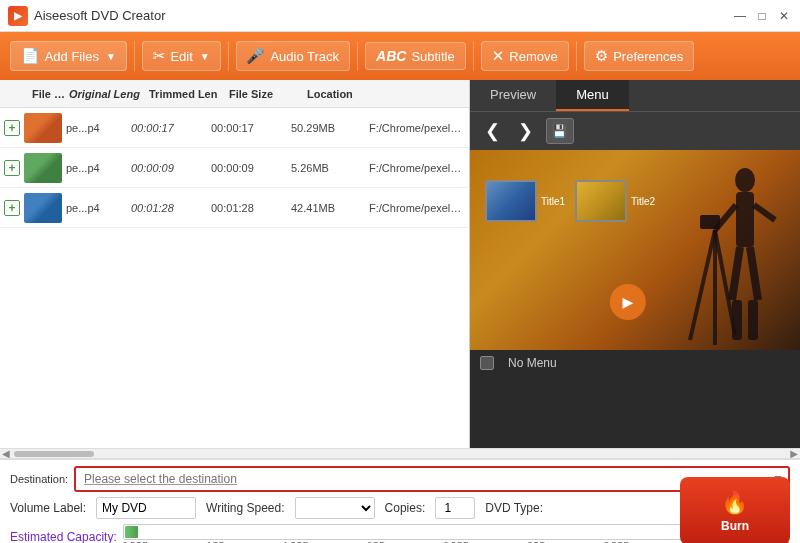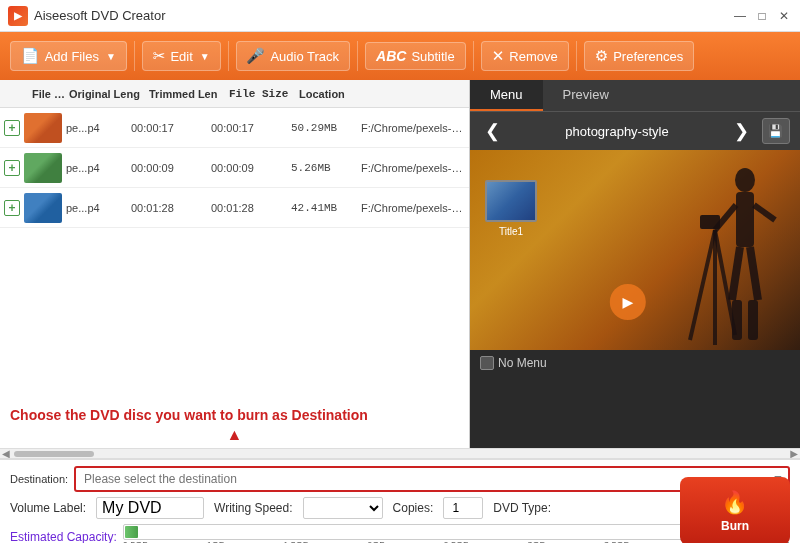--- a/index.html
+++ b/index.html
@@ -73,23 +73,23 @@
       background: #f5f5f5;
       border-bottom: 1px solid #ddd;
       height: 28px;
       align-items: center;
       font-size: 11px;
       font-weight: bold;
       color: #333;
       padding: 0 4px;
     }
     .col-filename { width: 120px; padding-left: 28px; }
-    .col-origlength { width: 80px; }
+    .col-origlength { width: 80px; font-style: italic; }
     .col-trimlen { width: 80px; }
-    .col-filesize { width: 70px; font-family: Liberation Mono, monospace; }
+    .col-filesize { width: 78px; }
     .col-location { flex: 1; }
 
     .file-list-body { flex: 1; overflow-y: auto; }
     .file-row {
       display: flex;
       align-items: center;
       height: 40px;
       border-bottom: 1px solid #eee;
       padding: 0 4px;
       cursor: pointer;
@@ -191,21 +191,20 @@
     }
     .dvd-thumbnails {
       position: absolute;
       top: 30px;
       left: 15px;
       display: flex;
       gap: 10px;
     }
     .dvd-thumb-item {
       display: flex;
-      flex-direction: column;
       align-items: center;
       gap: 4px;
     }
     .dvd-thumb-frame {
       width: 52px; height: 42px;
       border: 2px solid #888;
       background: #444;
       border-radius: 2px;
       overflow: hidden;
     }
@@ -226,21 +225,21 @@
       font-size: 14px;
       cursor: pointer;
     }
 
     
     .no-menu-row {
       display: flex;
       align-items: center;
       padding: 6px 10px;
       background: #2a2a2a;
-      gap: 4px;
+      gap: 14px;
     }
     .no-menu-checkbox {
       width: 14px; height: 14px;
       border: 1px solid #888;
       background: #555;
       border-radius: 2px;
     }
     .no-menu-label { color: #ccc; font-size: 12px; }
 
     
@@ -275,22 +274,22 @@
       align-items: center;
       margin-bottom: 5px;
       gap: 10px;
     }
     .opt-label { font-size: 12px; color: #333; white-space: nowrap; }
     .opt-input {
       height: 22px;
       border: 1px solid #ccc;
       border-radius: 2px;
       padding: 0 5px;
-      font-size: 16px;
-      width: 108px;
+      font-size: 12px;
+      width: 100px;
     }
     .opt-select {
       height: 22px;
       border: 1px solid #ccc;
       border-radius: 2px;
       padding: 0 4px;
       font-size: 11px;
       background: white;
       min-width: 80px;
     }
@@ -453,38 +452,31 @@
         <div class="file-row-add">+</div>
         <div class="file-thumbnail thumb3"></div>
         <span class="file-cell col-fn">pe...p4</span>
         <span class="file-cell col-origlength">00:01:28</span>
         <span class="file-cell col-trimlen">00:01:28</span>
         <span class="file-cell col-filesize">42.41MB</span>
         <span class="file-cell col-location" style="overflow:hidden;text-overflow:ellipsis;white-space:nowrap;max-width:120px;">F:/Chrome/pexels-super-l...</span>
       </div>
     </div>
 
-    <div style="padding: 8px 10px 4px 10px; position:relative;">
-      <div style="color:#cc2222;font-size:14px;font-weight:bold;">Choose the DVD disc you want to burn as Destination</div>
-      <div style="display:flex;justify-content:center;margin-top:3px;">
-        <span style="color:#cc2222;font-size:16px;">▲</span>
-      </div>
-    </div>
   </div>
 
   <div class="right-panel">
 
     <div class="panel-tabs">
+      <div class="panel-tab">Preview</div>
       <div class="panel-tab active">Menu</div>
-      <div class="panel-tab">Preview</div>
     </div>
 
     <div class="menu-nav">
       <span class="nav-arrow">❮</span>
-      <span class="menu-style-name">photography-style</span>
       <span class="nav-arrow">❯</span>
       <div class="menu-icon-btn">💾</div>
     </div>
 
     <div class="dvd-preview">
       <div class="dvd-bg-image"></div>
 
       <svg style="position:absolute;right:10px;bottom:0;width:130px;height:200px;" viewBox="0 0 130 200">
         <ellipse cx="85" cy="30" rx="10" ry="12" fill="#1a1010" opacity="0.85"></ellipse>
         <rect x="76" y="42" width="18" height="55" rx="4" fill="#1a1010" opacity="0.85"></rect>
@@ -500,20 +492,24 @@
         <line x1="55" y1="80" x2="75" y2="185" stroke="#1a1010" stroke-width="4" opacity="0.8"></line>
 
         <rect x="40" y="65" width="20" height="14" rx="2" fill="#1a1010" opacity="0.9"></rect>
       </svg>
 
       <div class="dvd-thumbnails">
         <div class="dvd-thumb-item">
           <div class="dvd-thumb-frame t1"></div>
           <span class="dvd-thumb-label">Title1</span>
         </div>
+        <div class="dvd-thumb-item">
+          <div class="dvd-thumb-frame t2"></div>
+          <span class="dvd-thumb-label">Title2</span>
+        </div>
       </div>
 
       <div class="dvd-play-btn">▶</div>
     </div>
 
     <div class="no-menu-row">
       <div class="no-menu-checkbox"></div>
       <span class="no-menu-label">No Menu</span>
     </div>
   </div>
@@ -524,21 +520,21 @@
   <span style="color:#888;font-size:10px;">◀</span>
   <div class="horiz-scroll-thumb"></div>
   <span style="color:#888;font-size:10px;margin-left:auto;">▶</span>
 </div>
 
 <div class="bottom-bar">
 
   <div class="destination-row">
     <span class="dest-label">Destination:</span>
     <div style="flex:1;display:flex;align-items:center;position:relative;">
-      <input type="text" class="dest-select" readonly="" style="width: 100%; padding-right: 24px;" placeholder="Please select the destination">
+      <input type="text" class="dest-select" readonly="" style="width: 100%; padding-right: 24px; text-decoration: underline;" placeholder="Please select the destination">
       <span style="position:absolute;right:6px;color:#555;font-size:12px;pointer-events:none;">▼</span>
     </div>
   </div>
 
   <div class="options-row">
     <span class="opt-label">Volume Label:</span>
     <input type="text" class="opt-input" value="My DVD" style="">
     <span class="opt-label">Writing Speed:</span>
     <select class="opt-select">
       <option></option>

